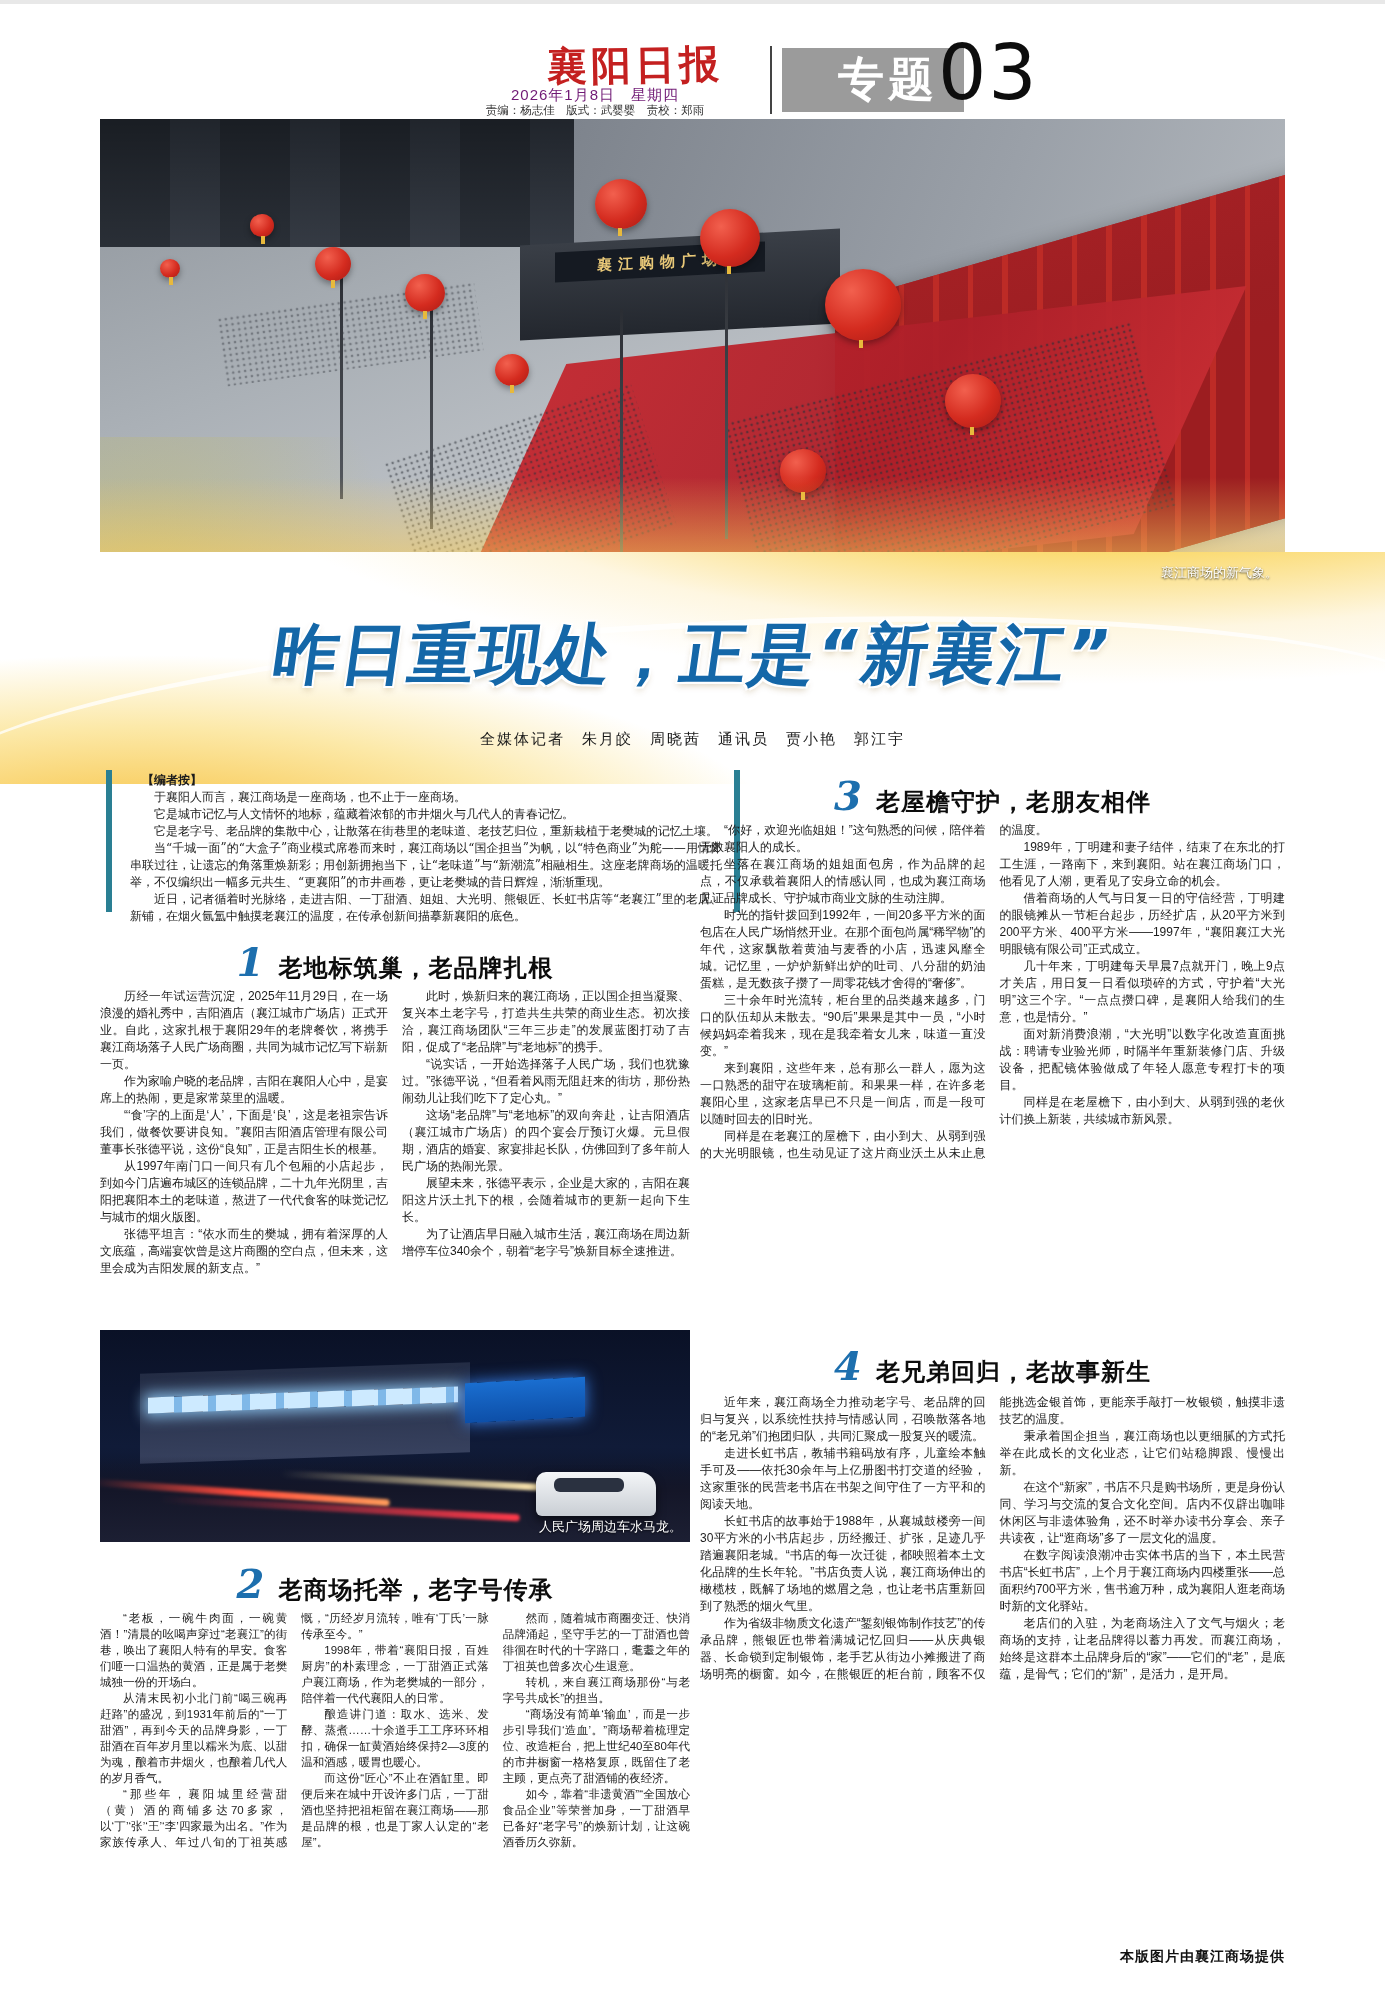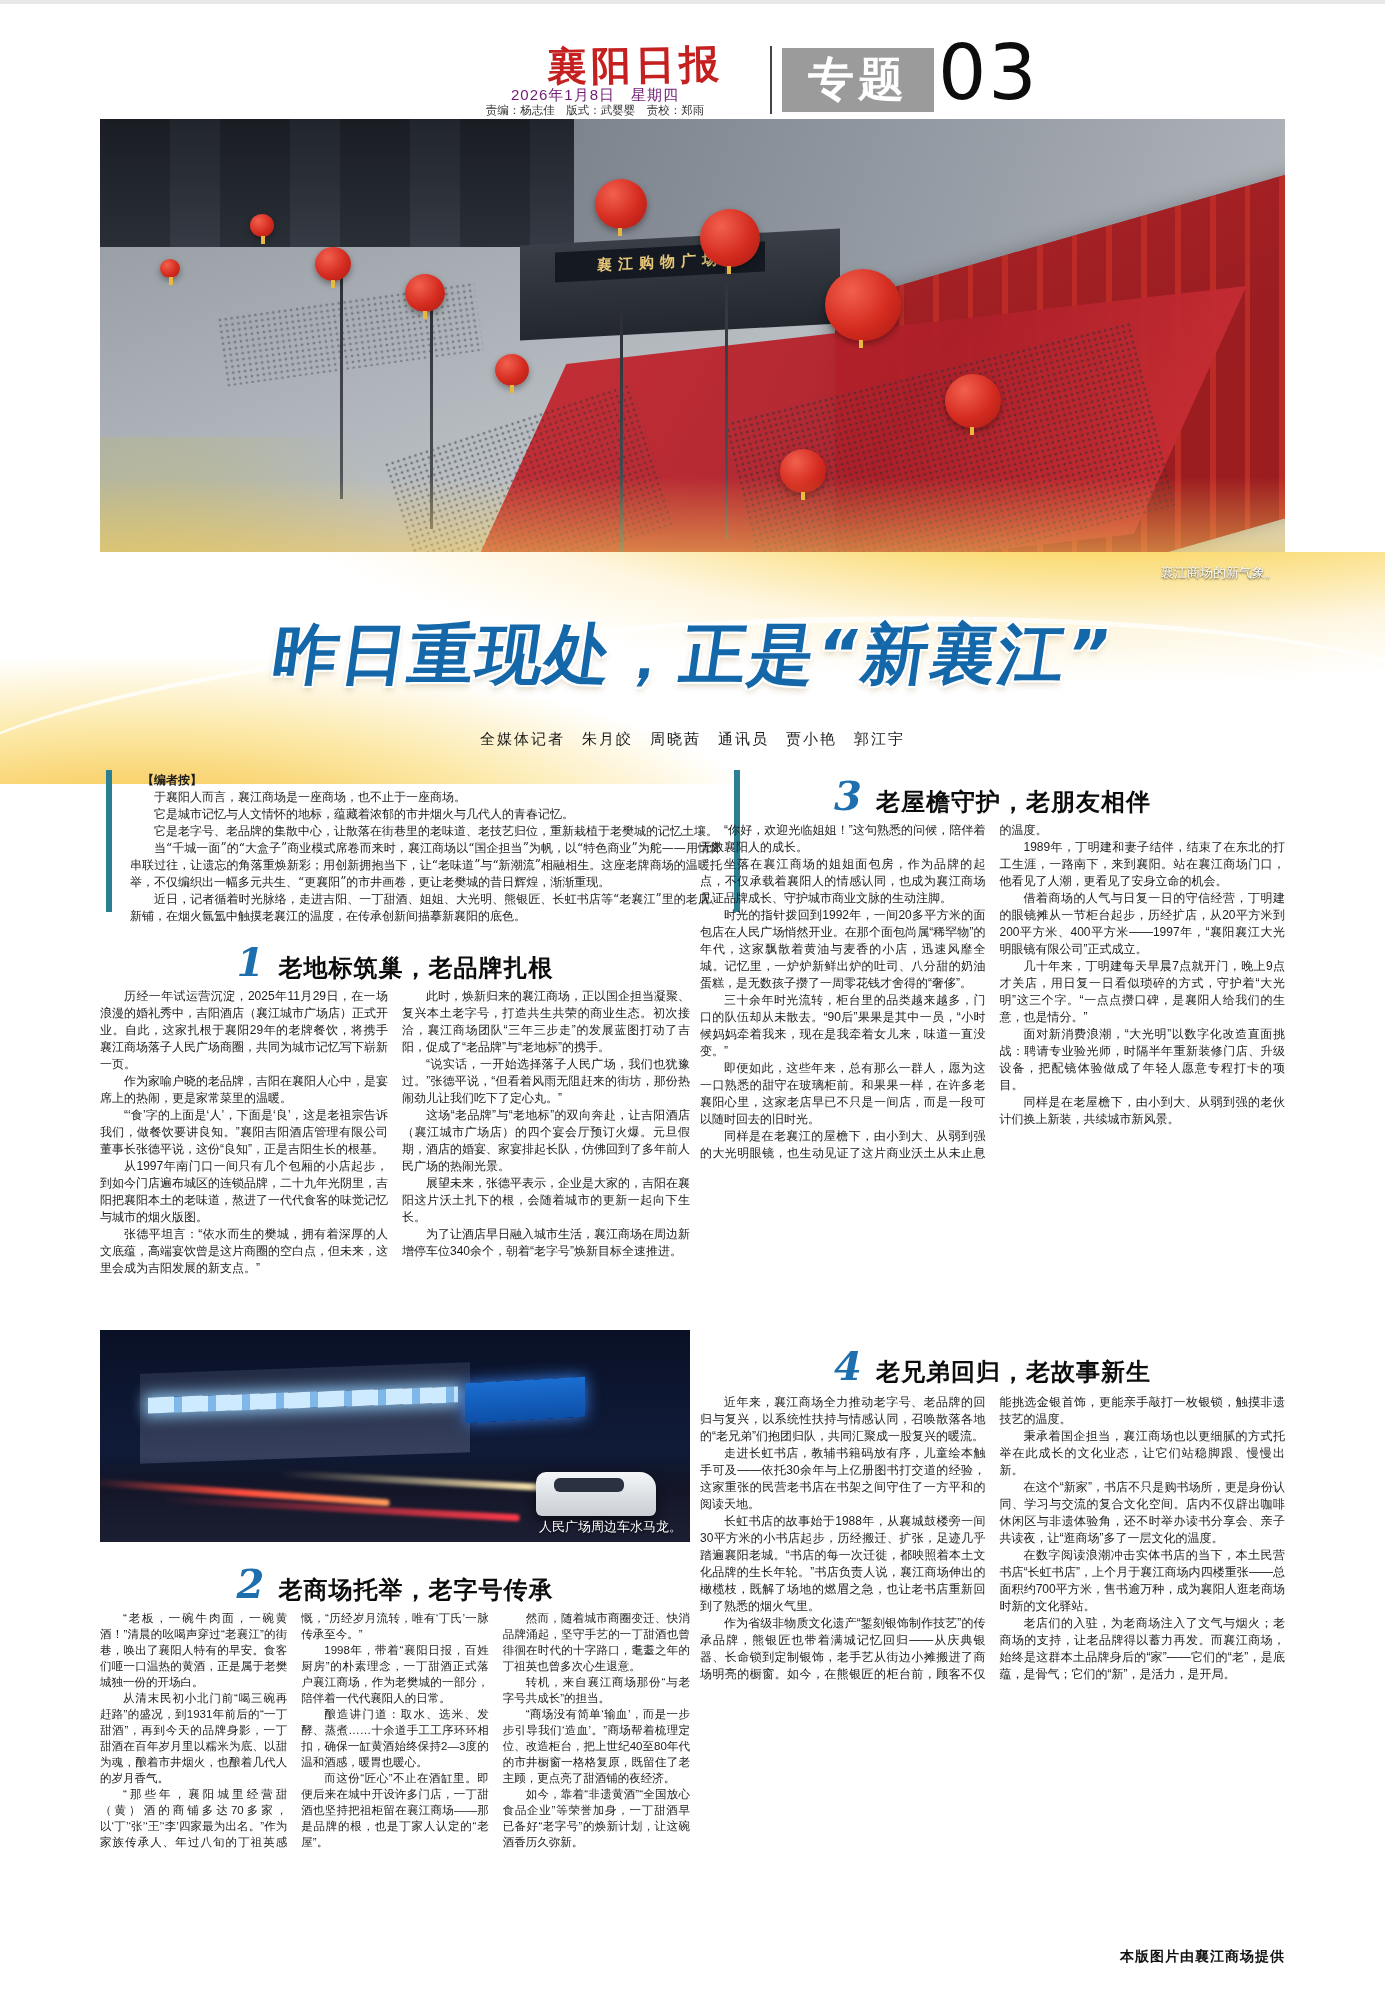--- a/index.html
+++ b/index.html
@@ -8,21 +8,21 @@
 
   
   .masthead{position:absolute;left:0;top:0;width:1385px;height:112px;}
   .paper-name{position:absolute;left:520px;top:34px;width:230px;text-align:center;
       font-family:"DejaVu Serif","Liberation Serif",serif;font-weight:900;font-size:40px;
       color:#c42020;letter-spacing:4px;transform:rotate(-1deg);}
   .date-line{position:absolute;left:430px;top:82px;width:330px;text-align:center;font-size:15px;color:#701a75;letter-spacing:1px;}
   .credits-line{position:absolute;left:430px;top:99px;width:330px;text-align:center;font-size:11.5px;color:#333;}
   .mast-divider{position:absolute;left:770px;top:42px;width:2px;height:68px;background:#444;}
   .topic-box{position:absolute;left:782px;top:44px;width:152px;height:64px;background:#9b9b9b;
-      display:flex;align-items:center;justify-content:center;}
+      display:flex;align-items:center;justify-content:center;padding-left:30px;}
   .topic-box span{color:#fff;font-weight:bold;font-size:46px;letter-spacing:4px;}
   .page-no{position:absolute;left:938px;top:24px;font-size:76px;font-weight:500;color:#0d0d0d;
       font-family:"DejaVu Sans",sans-serif;letter-spacing:2px;}
 
   
   .hero{position:absolute;left:100px;top:115px;width:1185px;height:478px;overflow:hidden;
         background:linear-gradient(160deg,#8e949b 0%,#aab0b6 35%,#c2c6cb 65%,#d3d6da 100%);z-index:1;}
   .hero .roofs{position:absolute;left:0;top:0;width:100%;height:128px;
         background:repeating-linear-gradient(90deg,#565c64 0 70px,#6d737c 70px 120px),linear-gradient(#4c525a,#7c828b);
         background-blend-mode:multiply;}
@@ -251,21 +251,21 @@
 
   <div class="sec-head sec3-head">
     <span class="sec-num">3</span>
     <span class="sec-title">老屋檐守护，老朋友相伴</span>
   </div>
   <div class="body-cols sec3-body">
       <p>“你好，欢迎光临姐姐！”这句熟悉的问候，陪伴着无数襄阳人的成长。</p>
       <p>坐落在襄江商场的姐姐面包房，作为品牌的起点，不仅承载着襄阳人的情感认同，也成为襄江商场见证品牌成长、守护城市商业文脉的生动注脚。</p>
       <p>时光的指针拨回到1992年，一间20多平方米的面包店在人民广场悄然开业。在那个面包尚属“稀罕物”的年代，这家飘散着黄油与麦香的小店，迅速风靡全城。记忆里，一炉炉新鲜出炉的吐司、八分甜的奶油蛋糕，是无数孩子攒了一周零花钱才舍得的“奢侈”。</p>
       <p>三十余年时光流转，柜台里的品类越来越多，门口的队伍却从未散去。“90后”果果是其中一员，“小时候妈妈牵着我来，现在是我牵着女儿来，味道一直没变。”</p>
-      <p>即便如此，这些年来，总有那么一群人，愿为这一口熟悉的甜守在玻璃柜前。和果果一样，在许多老襄阳心里，这家老店早已不只是一间店，而是一段可以随时回去的旧时光。</p>
+      <p>来到襄阳，这些年来，总有那么一群人，愿为这一口熟悉的甜守在玻璃柜前。和果果一样，在许多老襄阳心里，这家老店早已不只是一间店，而是一段可以随时回去的旧时光。</p>
       <p>同样是在老襄江的屋檐下，由小到大、从弱到强的大光明眼镜，也生动见证了这片商业沃土从未止息的温度。</p>
       <p>1989年，丁明建和妻子结伴，结束了在东北的打工生涯，一路南下，来到襄阳。站在襄江商场门口，他看见了人潮，更看见了安身立命的机会。</p>
       <p>借着商场的人气与日复一日的守信经营，丁明建的眼镜摊从一节柜台起步，历经扩店，从20平方米到200平方米、400平方米——1997年，“襄阳襄江大光明眼镜有限公司”正式成立。</p>
       <p>几十年来，丁明建每天早晨7点就开门，晚上9点才关店，用日复一日看似琐碎的方式，守护着“大光明”这三个字。“一点点攒口碑，是襄阳人给我们的生意，也是情分。”</p>
       <p>面对新消费浪潮，“大光明”以数字化改造直面挑战：聘请专业验光师，时隔半年重新装修门店、升级设备，把配镜体验做成了年轻人愿意专程打卡的项目。</p>
       <p>同样是在老屋檐下，由小到大、从弱到强的老伙计们换上新装，共续城市新风景。</p>
     </div>
 
   <div class="sec-head sec4-head">
     <span class="sec-num">4</span>

